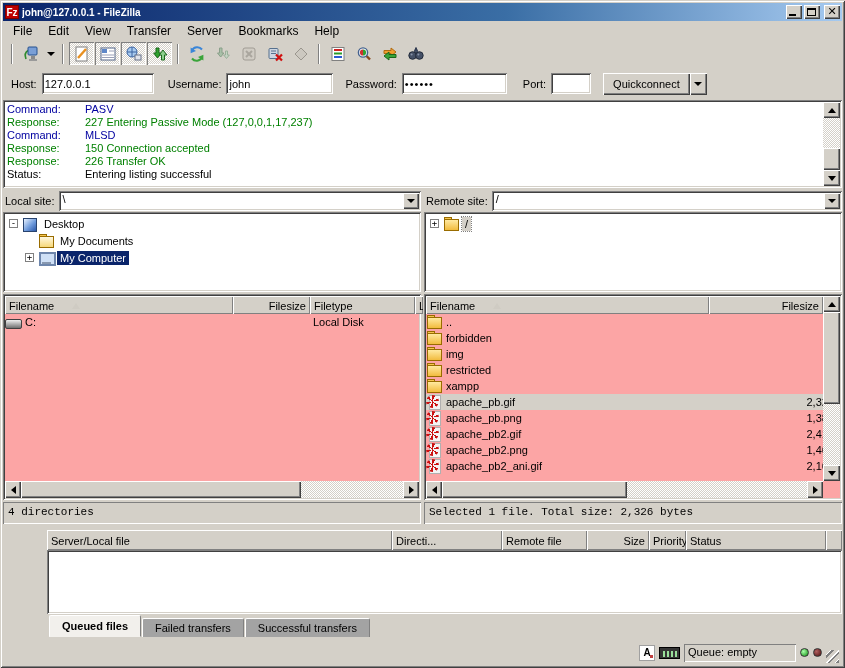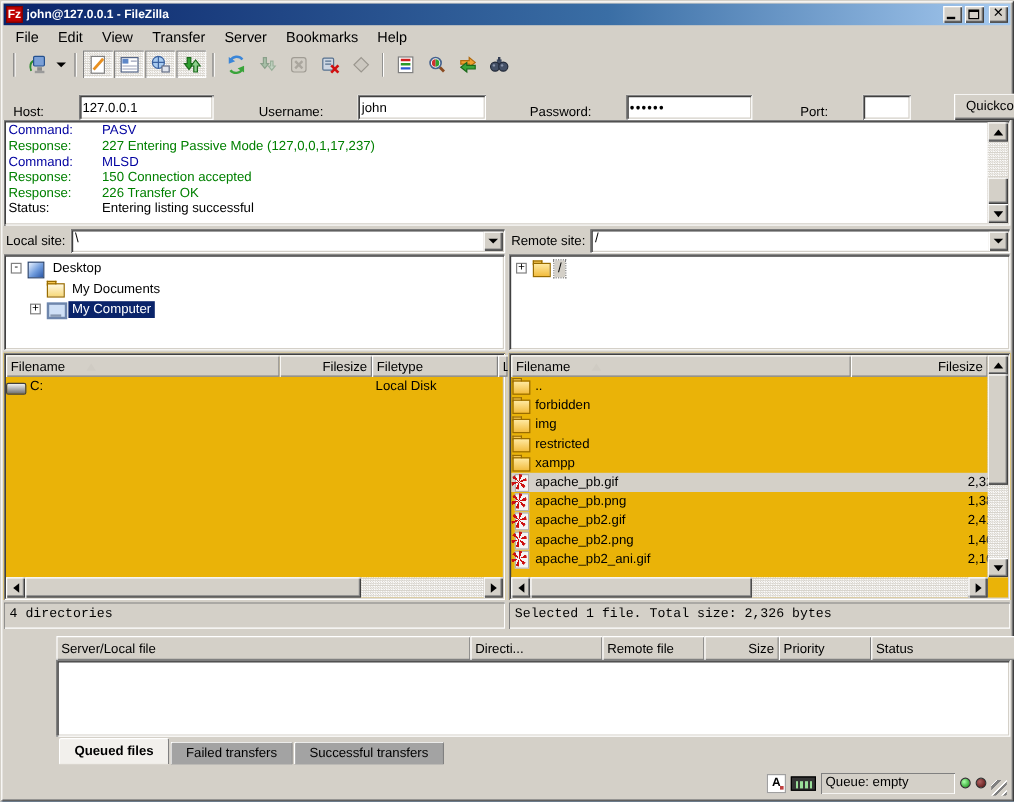--- a/index.html
+++ b/index.html
@@ -35,21 +35,21 @@
   .toolbar{position:absolute;left:3px;top:40px;right:3px;height:27px;display:flex;align-items:center;padding-left:4px;gap:1px;}
   .tb-sep{width:2px;height:20px;margin:0 4px;box-shadow: inset 1px 0 0 #808080, inset -1px 0 0 #fff;}
   .tb-btn{width:25px;height:23px;display:flex;align-items:center;justify-content:center;background:transparent;border:none;padding:0;}
   .tb-btn svg{width:18px;height:18px;}
   .tb-btn.pressed{box-shadow: inset 1px 1px 0 #808080, inset -1px -1px 0 #fff;
     background:conic-gradient(#fff 25%, #d4d0c8 0 50%, #fff 0 75%, #d4d0c8 0);background-size:2px 2px;}
   .tb-drop{width:13px;height:23px;display:flex;align-items:center;justify-content:center;border:none;background:transparent;padding:0;}
   .arrow-down{width:0;height:0;border-left:4px solid transparent;border-right:4px solid transparent;border-top:4px solid #000;}
 
   
-  .qcbar{position:absolute;left:3px;top:67px;right:3px;height:33px;display:flex;align-items:flex-end;padding-left:8px;gap:24px;}
+  .qcbar{position:absolute;left:3px;top:67px;right:3px;height:33px;display:flex;align-items:center;padding-left:8px;}
   .qc-label{margin-right:5px;}
   .qc-input{height:21px;background:#fff;border:none;outline:none;font:11px "Liberation Sans","DejaVu Sans",sans-serif;
     padding:0 3px;box-shadow: inset 1px 1px 0 #808080, inset -1px -1px 0 #fff, inset 2px 2px 0 #404040, inset -2px -2px 0 #d4d0c8;}
   .qc-host{width:112px;margin-right:14px;}
   .qc-user{width:107px;margin-right:12px;}
   .qc-pass{width:105px;margin-right:16px;letter-spacing:1px;}
   .qc-port{width:40px;margin-right:12px;}
   .qc-btn{height:22px;padding:0 10px;background:#d4d0c8;border:none;font:11px "Liberation Sans","DejaVu Sans",sans-serif;
     box-shadow: inset 1px 1px 0 #fff, inset -1px -1px 0 #404040, inset -2px -2px 0 #808080;}
   .qc-btn-drop{width:17px;height:22px;background:#d4d0c8;border:none;display:flex;align-items:center;justify-content:center;
@@ -89,21 +89,21 @@
   .tree-row{display:flex;align-items:center;height:17px;}
   .ind0{width:2px;flex:none;}
   .ind1{width:18px;flex:none;}
   .expander{width:9px;height:9px;flex:none;background:#fff;border:1px solid #808080;font-size:9px;line-height:7px;
     text-align:center;margin-right:4px;font-family:"DejaVu Sans Mono",monospace;}
   .expander:empty{visibility:hidden;}
   .tree-label{padding:1px 3px;white-space:nowrap;}
   .tree-label.selected{background:#0a246a;color:#fff;}
   .tree-label.treesel{background:#d4d0c8;outline:1px dotted #808080;}
 
-  .listbox{flex:none;height:206px;background:#eab308;position:relative;padding:2px;margin-bottom:2px;}
+  .listbox{flex:none;height:206px;background:#fca5a5;position:relative;padding:2px;margin-bottom:2px;}
   .lheader{display:flex;height:18px;}
   .hcell{background:#d4d0c8;padding:2px 4px 0 4px;white-space:nowrap;overflow:hidden;flex:none;display:flex;align-items:center;
     box-shadow: inset 1px 1px 0 #fff, inset -1px -1px 0 #808080;}
   .hcell.right{justify-content:flex-end;}
   .sort-asc{width:0;height:0;border-left:4px solid transparent;border-right:4px solid transparent;
     border-bottom:6px solid #cfcbc3;margin-left:18px;}
   .lc0{width:228px;} .lc1{width:77px;} .lc2{width:105px;} .lc3{flex:1;}
   .rc0{width:283px;} .rc1{width:114px;}
   .lbody{overflow:hidden;}
   .file-row{display:flex;align-items:center;height:16px;white-space:nowrap;}
@@ -133,21 +133,21 @@
   .icon-drive::after{content:"";position:absolute;top:4px;left:0;width:15px;height:8px;border-radius:2px;
     background:linear-gradient(#f0f0f0,#707070);border:1px solid #404040;}
   .icon-image::before{content:"";position:absolute;top:0;left:3px;width:10px;height:13px;background:#f4f4f4;border:1px solid #b0b0b0;}
   .icon-image::after{content:"";position:absolute;top:0;left:0;width:13px;height:13px;border-radius:50%;
     background:repeating-conic-gradient(#cc1111 0deg 26deg, rgba(0,0,0,0) 26deg 60deg);}
 
   
   .queue-splitter{position:absolute;left:3px;right:3px;top:524px;height:6px;}
   .queue{position:absolute;left:3px;right:3px;top:530px;height:107px;display:flex;flex-direction:column;margin-left:44px;}
   .qheader{display:flex;height:20px;flex:none;}
-  .qc0{width:345px;} .qc1{width:110px;} .qc2{width:85px;} .qc3{width:62px;} .qc4{width:77px;} .qc5{width:140px;} .qc6{flex:1;}
+  .qc0{width:345px;} .qc1{width:110px;} .qc2{width:85px;} .qc3{width:62px;} .qc4{width:37px;} .qc5{width:140px;} .qc6{flex:1;}
   .qbody{flex:1;background:#fff;margin-top:0;box-shadow: inset 1px 1px 0 #808080, inset -1px -1px 0 #fff, inset 2px 2px 0 #404040, inset -2px -2px 0 #d4d0c8;}
   .qtabs{height:23px;flex:none;display:flex;align-items:flex-end;padding-left:2px;gap:1px;}
   .qtab{height:19px;padding:3px 12px 0 12px;background:#a3a3a3;white-space:nowrap;
     border:1px solid;border-color:#fff #808080 #808080 #fff;border-bottom:none;border-radius:2px 2px 0 0;}
   .qtab.active{height:22px;background:#f2f0ec;font-weight:bold;padding-top:4px;border-bottom:1px solid #f2f0ec;}
 
   
   .statusbar{position:absolute;left:3px;right:3px;bottom:3px;height:25px;display:flex;align-items:center;justify-content:flex-end;padding:0 3px;gap:4px;}
   .sb-type{width:16px;height:16px;background:#fff;border:1px solid #a0a0a0;font-weight:bold;font-size:10px;text-align:center;line-height:14px;position:relative;}
   .sb-type::after{content:"";position:absolute;right:1px;bottom:2px;width:3px;height:3px;background:#c04040;}

